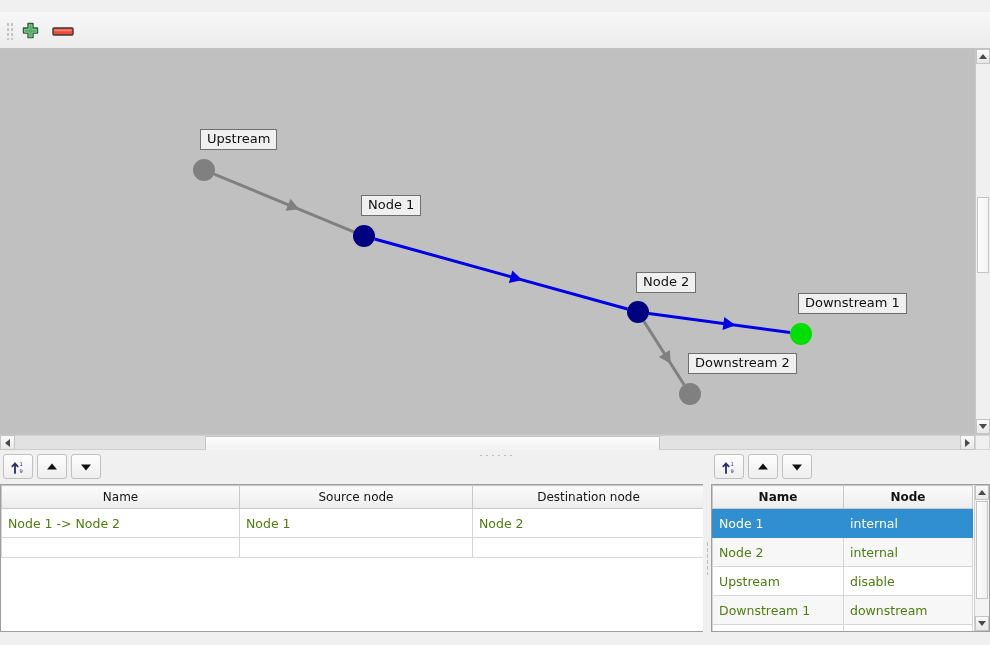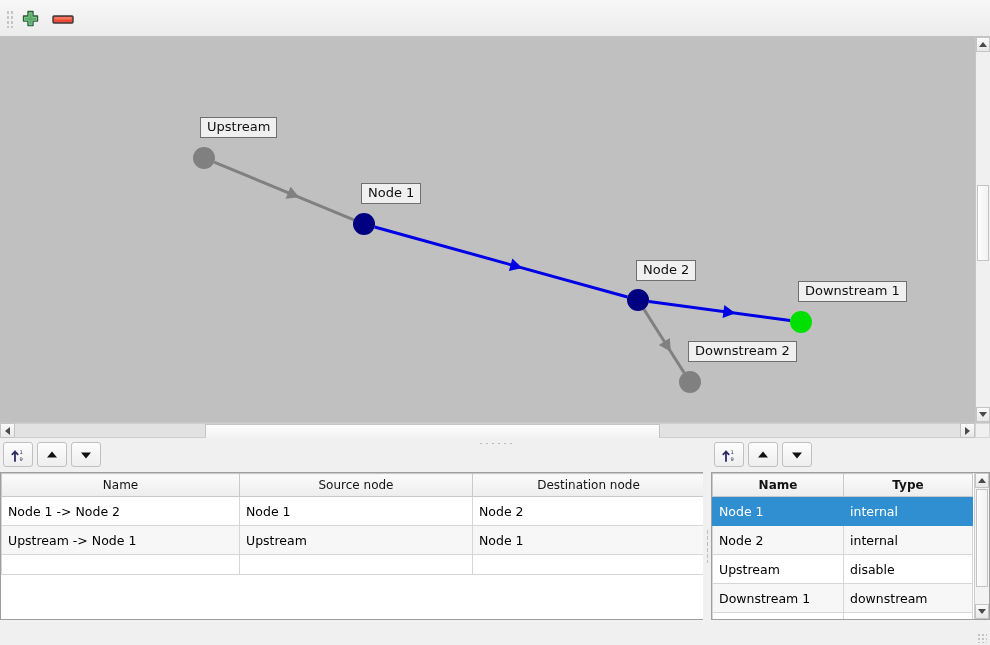--- a/index.html
+++ b/index.html
@@ -3,21 +3,21 @@
 <meta charset="utf-8">
 <style>
   html,body{margin:0;padding:0;}
   body{
     width:990px;height:645px;overflow:hidden;
     background:#f0f0f0;
     font-family:"DejaVu Sans","Liberation Sans",sans-serif;
     font-size:12px;color:#000;
     -webkit-font-smoothing:antialiased;
   }
-  .app{position:relative;width:990px;height:601px;background:#f0f0f0;}
+  .app{position:relative;width:990px;height:601px;background:#f0f0f0;margin-top:12px;}
 
   
   .toolbar{
     position:absolute;left:0;top:0;width:990px;height:37px;
     background:linear-gradient(#f7f7f7,#ececec);
     border-bottom:1px solid #c2c2c2;
     box-sizing:border-box;
   }
   .grip{
     position:absolute;left:6px;top:10px;width:7px;height:18px;
@@ -129,21 +129,21 @@
   .tbl th{
     background:linear-gradient(#fbfbfb,#ededed);
     border:1px solid #c9c9c9;border-top:1px solid #c9c9c9;
     height:23px;font-size:12px;font-weight:normal;color:#141414;
     text-align:center;padding:0 4px;
     box-sizing:border-box;
   }
   .tbl.bold-head th{font-weight:bold;}
   .tbl td{
     height:29px;border:1px solid #d6d6d6;
-    font-size:12.5px;padding:0 6px;color:#000000;
+    font-size:12.5px;padding:0 6px;color:#4d7c0f;
     white-space:nowrap;overflow:hidden;text-overflow:ellipsis;
     box-sizing:border-box;
   }
   .tbl tr.alt td{background:#f7f7f7;}
   .tbl tr.sel td{background:#2f8fd0;color:#fff;border-color:#2f8fd0;}
   .tbl tr.empty td{height:20px;background:#fff;border-left-color:#d6d6d6;border-right-color:#d6d6d6;}
 
   .panel-frame{border:1px solid #9e9e9e;box-sizing:border-box;background:#fff;}
 
   
@@ -310,45 +310,40 @@
           <th style="width:233px">Source node</th>
           <th>Destination node</th>
         </tr>
       </thead>
       <tbody id="links-body">
           <tr class="">
             <td>Node 1 -&gt; Node 2</td>
             <td>Node 1</td>
             <td>Node 2</td>
           </tr>
-          <tr class="alt">
-            <td>Upstream -&gt; Node 1</td>
-            <td>Upstream</td>
-            <td>Node 1</td>
-          </tr>
           <tr class="empty">
             <td></td>
             <td></td>
             <td></td>
           </tr>
         </tbody>
     </table>
   </div>
 
   <div class="splitter-v" style="left:703px;">
     <div class="dots"></div>
   </div>
 
   <div class="tbl-panel panel-frame" style="left:711px;width:279px;height:148px;overflow:hidden;">
     <div style="position:absolute;left:0;top:0;right:16px;">
       <table class="tbl bold-head" id="nodes-table">
         <thead>
           <tr>
             <th style="width:131px">Name</th>
-            <th>Type</th>
+            <th>Node</th>
           </tr>
         </thead>
         <tbody id="nodes-body">
             <tr class="sel">
               <td>Node 1</td>
               <td>internal</td>
             </tr>
             <tr class="alt">
               <td>Node 2</td>
               <td>internal</td>

